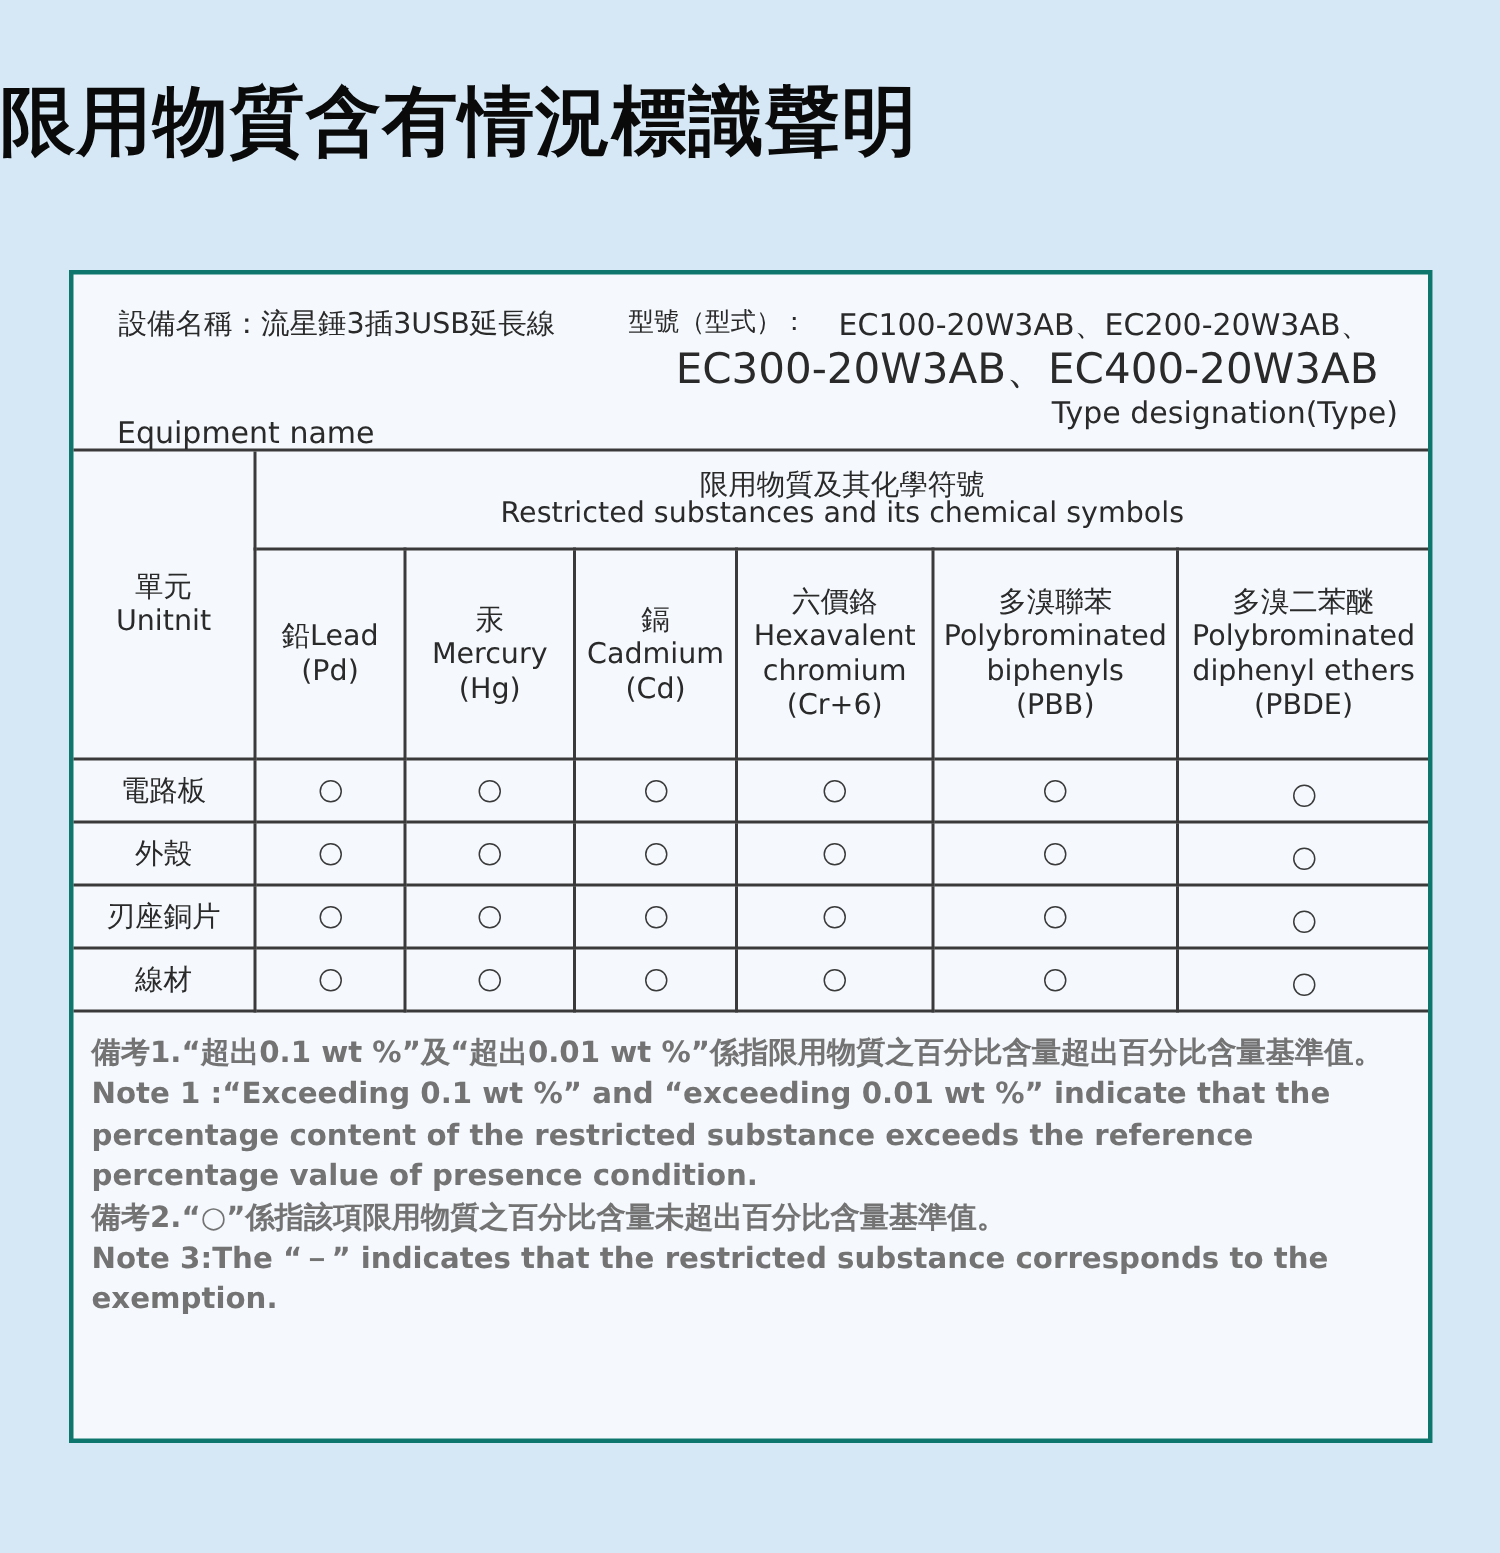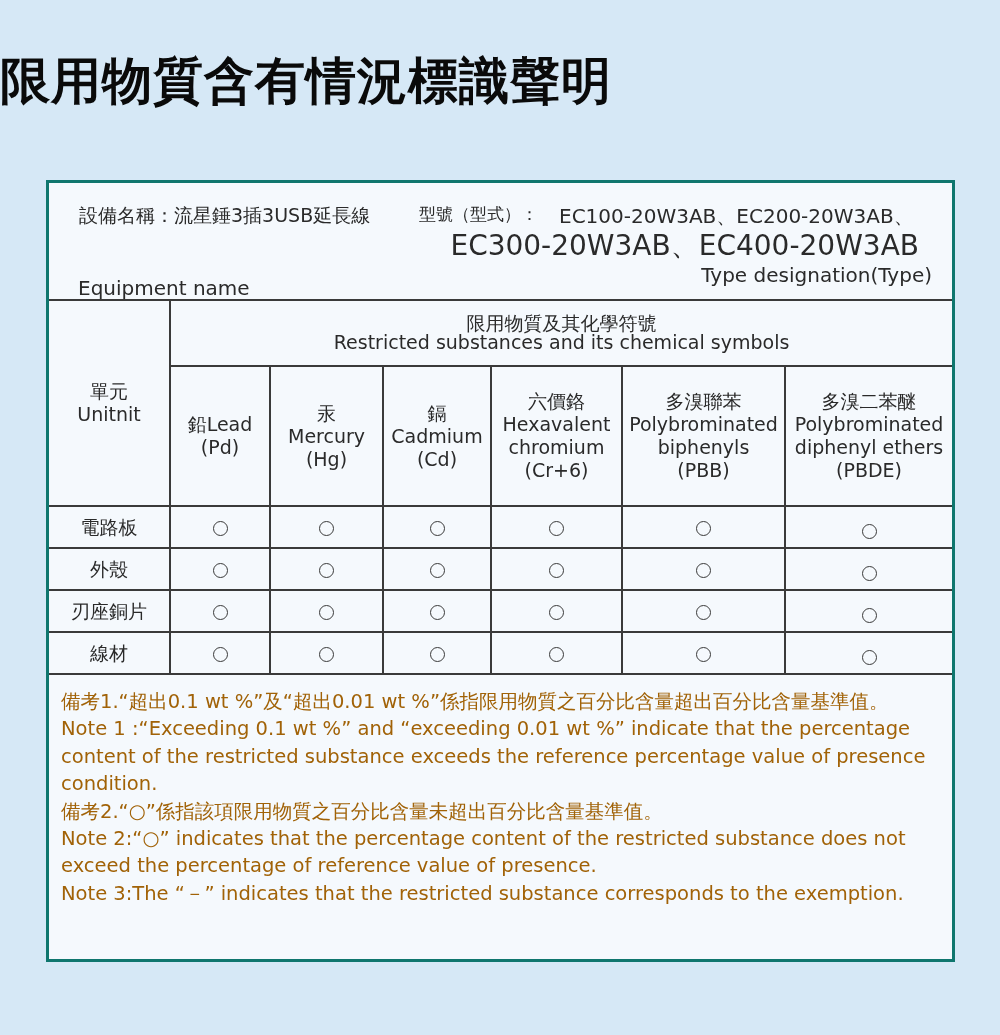--- a/index.html
+++ b/index.html
@@ -43,21 +43,21 @@
   .unit-hdr span { display: block; }
   .row-label { height: 42px; }
   .circle {
     display: inline-block; width: 15px; height: 15px; border: 1.3px solid #3a3a3a;
     border-radius: 50%; vertical-align: middle;
   }
   .last-col .circle { margin-top: 6px; }
 
   .notes {
     position: absolute; left: 12px; top: 505px; width: 880px;
-    font-size: 19.5px; line-height: 27.4px; color: #a16207;
+    font-size: 19.5px; line-height: 27.4px; color: #737373; font-weight: bold;
   }
   .notes p { white-space: normal; }
 </style>
 </head>
 <body>
 
 <div class="page-title">限用物質含有情況標識聲明</div>
 
 <div class="doc">
   <div class="header-block">
@@ -161,16 +161,15 @@
       <td><span class="circle"></span></td>
       <td class="last-col"><span class="circle"></span></td>
     </tr>
   </tbody>
     </table>
 
   <div class="notes">
     <p>備考1.“超出0.1 wt %”及“超出0.01 wt %”係指限用物質之百分比含量超出百分比含量基準值。</p>
     <p>Note 1 :“Exceeding 0.1 wt %” and “exceeding 0.01 wt %” indicate that the percentage content of the restricted substance exceeds the reference percentage value of presence condition.</p>
     <p>備考2.“○”係指該項限用物質之百分比含量未超出百分比含量基準值。</p>
-    <p>Note 2:“○” indicates that the percentage content of the restricted substance does not exceed the percentage of reference value of presence.</p>
     <p>Note 3:The “－” indicates that the restricted substance corresponds to the exemption.</p>
   </div>
 </div>
 
 </body></html>

